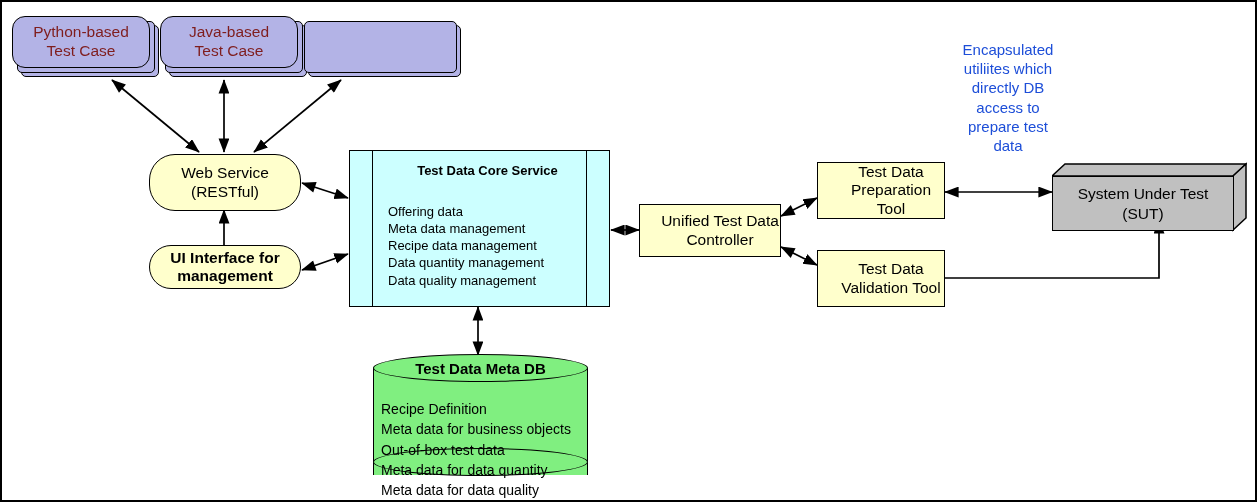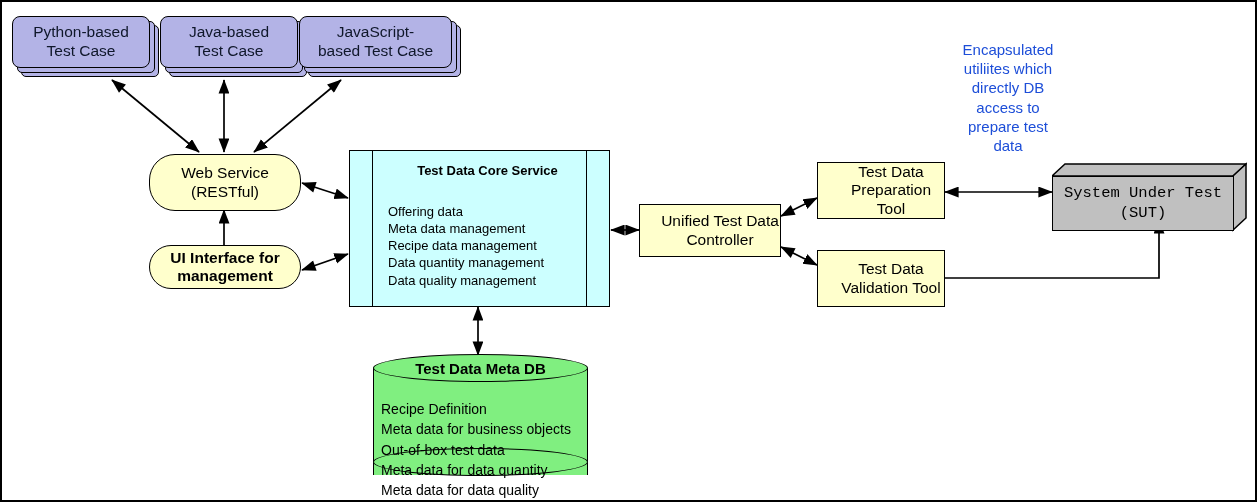--- a/index.html
+++ b/index.html
@@ -47,29 +47,29 @@
     background: #b3b3e6;
     border: 1.5px solid #000000;
     border-radius: 5px;
     box-sizing: border-box;
   }
   .stack-front {
     position: absolute;
     left: 0; top: 0;
     background: #b3b3e6;
     border: 1.5px solid #000000;
-    border-radius: 8px;
+    border-radius: 13px;
     box-sizing: border-box;
     display: flex;
     align-items: center;
     justify-content: center;
     text-align: center;
     font-size: 15.5px;
     line-height: 1.2;
-    color: #0f172a;
+    color: #7f1d1d;
   }
 
   
   .rounded-yellow {
     background: #ffffcc;
     border: 1.5px solid #000000;
     border-radius: 26px;
     font-size: 15.5px;
   }
 
@@ -236,26 +236,20 @@
       <div>
         <div>Java-based</div>
         <div>Test Case</div>
       </div>
     </div>
   </div>
 
   <div class="stack-wrap" style="left:297px; top:14px; width:165px; height:62px;">
     <div class="stack-layer" style="left:9px; top:9px; width:153px; height:52px;"></div>
     <div class="stack-layer" style="left:5px; top:5px; width:153px; height:52px;"></div>
-    <div class="stack-front" style="width:153px; height:52px;">
-      <div>
-        <div>JavaScript-</div>
-        <div>based Test Case</div>
-      </div>
-    </div>
   </div>
 
   <div class="node rounded-yellow" style="left:147px; top:152px; width:152px; height:57px;">
     <div>Web Service</div>
     <div>(RESTful)</div>
   </div>
 
   <div class="node rounded-yellow" style="left:147px; top:243px; width:152px; height:44px;font-weight:bold;">
     <div>UI Interface for</div>
     <div>management</div>
@@ -296,21 +290,21 @@
   <div class="node rect-yellow" style="left:815px; top:160px; width:128px; height:57px;">
     <div>Test Data</div>
     <div>Preparation Tool</div>
   </div>
 
   <div class="node rect-yellow" style="left:815px; top:248px; width:128px; height:57px;">
     <div>Test Data</div>
     <div>Validation Tool</div>
   </div>
 
-  <div id="sut" style="left:1050px; top:160px; width:195px; height:70px;font-family:Liberation Mono, monospace;">
+  <div id="sut" style="left:1050px; top:160px; width:195px; height:70px;">
     <svg width="195" height="70" viewBox="0 0 195 70" style="position:absolute; left:0; top:0;">
       <polygon points="0,14 13,2 194,2 181,14" fill="#c0c0c0" stroke="#000000" stroke-width="1.5"></polygon>
       <polygon points="181,14 194,2 194,56 181,68" fill="#c0c0c0" stroke="#000000" stroke-width="1.5"></polygon>
     </svg>
     <div id="sut-face" style="left:0; top:14px; width:182px; height:55px;">
       <div>System Under Test</div>
       <div>(SUT)</div>
     </div>
   </div>
 

